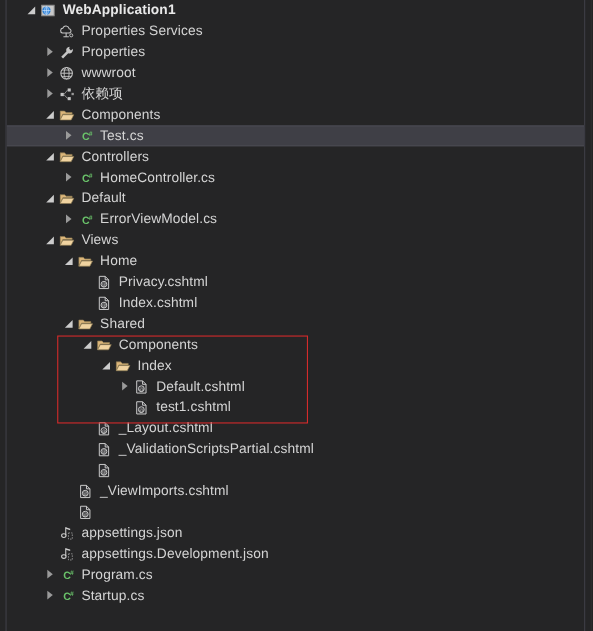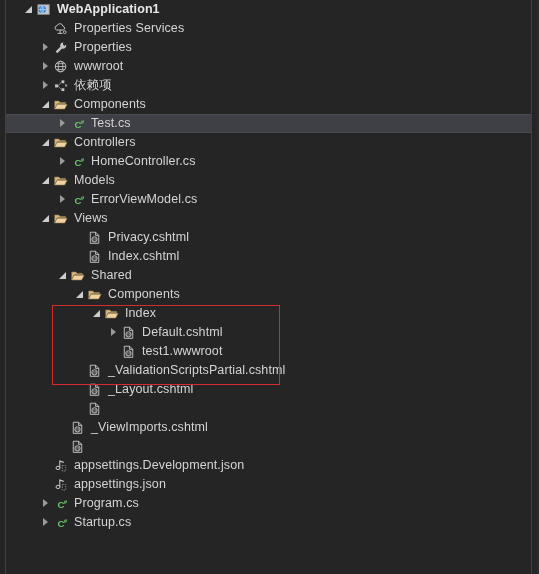--- a/index.html
+++ b/index.html
@@ -247,21 +247,21 @@
       </div>
       <div class="row">
         <span class="indent" style="width: 33px;"></span>
         <span class="twisty expanded"></span>
         <span class="icon">
           <svg width="14" height="14" viewBox="0 0 16 16">
             <path d="M0.8 12.6V3.4h4.6l1.5 1.6h6.3v1.6H3.6L0.8 12.6z" fill="#dcb67a" stroke="#8c7a52" stroke-width="0.7"></path>
             <path d="M0.8 12.6l2.8-5.4h11.4l-2.8 5.4z" fill="#f0d3a0" stroke="#8c7a52" stroke-width="0.7"></path>
           </svg>
         </span>
-        <span class="label">Models</span>
+        <span class="label">Default</span>
       </div>
       <div class="row">
         <span class="indent" style="width: 50px;"></span>
         <span class="twisty collapsed"></span>
         <span class="icon">
           <svg width="14" height="14" viewBox="0 0 16 16">
             <path d="M7.6 1.2 1.9 4.4v6.4l5.7 3.2 5.7-3.2V4.4z" fill="none"></path>
             <text x="8" y="12" font-family="Liberation Sans, sans-serif" font-size="11" font-weight="bold" fill="#6ac36a" text-anchor="middle">C</text>
             <text x="13" y="8" font-family="Liberation Sans, sans-serif" font-size="7" font-weight="bold" fill="#6ac36a" text-anchor="middle">#</text>
           </svg>
@@ -273,20 +273,31 @@
         <span class="twisty expanded"></span>
         <span class="icon">
           <svg width="14" height="14" viewBox="0 0 16 16">
             <path d="M0.8 12.6V3.4h4.6l1.5 1.6h6.3v1.6H3.6L0.8 12.6z" fill="#dcb67a" stroke="#8c7a52" stroke-width="0.7"></path>
             <path d="M0.8 12.6l2.8-5.4h11.4l-2.8 5.4z" fill="#f0d3a0" stroke="#8c7a52" stroke-width="0.7"></path>
           </svg>
         </span>
         <span class="label">Views</span>
       </div>
       <div class="row">
+        <span class="indent" style="width: 50px;"></span>
+        <span class="twisty expanded"></span>
+        <span class="icon">
+          <svg width="14" height="14" viewBox="0 0 16 16">
+            <path d="M0.8 12.6V3.4h4.6l1.5 1.6h6.3v1.6H3.6L0.8 12.6z" fill="#dcb67a" stroke="#8c7a52" stroke-width="0.7"></path>
+            <path d="M0.8 12.6l2.8-5.4h11.4l-2.8 5.4z" fill="#f0d3a0" stroke="#8c7a52" stroke-width="0.7"></path>
+          </svg>
+        </span>
+        <span class="label">Home</span>
+      </div>
+      <div class="row">
         <span class="indent" style="width: 67px;"></span>
         <span class="twisty "></span>
         <span class="icon">
           <svg width="14" height="14" viewBox="0 0 16 16">
             <path d="M2.6 1.4h6.1l3.6 3.6v9.1H2.6z" fill="#2d2d30" stroke="#cfcfcf" stroke-width="1"></path>
             <path d="M8.7 1.4v3.6h3.6" fill="none" stroke="#cfcfcf" stroke-width="1"></path>
             <circle cx="7.4" cy="9.6" r="3" fill="none" stroke="#cfcfcf" stroke-width="1"></circle>
             <text x="7.4" y="11.7" font-family="Liberation Sans, sans-serif" font-size="5" fill="#cfcfcf" text-anchor="middle">@</text>
           </svg>
         </span>
@@ -355,47 +366,47 @@
         <span class="indent" style="width: 101px;"></span>
         <span class="twisty "></span>
         <span class="icon">
           <svg width="14" height="14" viewBox="0 0 16 16">
             <path d="M2.6 1.4h6.1l3.6 3.6v9.1H2.6z" fill="#2d2d30" stroke="#cfcfcf" stroke-width="1"></path>
             <path d="M8.7 1.4v3.6h3.6" fill="none" stroke="#cfcfcf" stroke-width="1"></path>
             <circle cx="7.4" cy="9.6" r="3" fill="none" stroke="#cfcfcf" stroke-width="1"></circle>
             <text x="7.4" y="11.7" font-family="Liberation Sans, sans-serif" font-size="5" fill="#cfcfcf" text-anchor="middle">@</text>
           </svg>
         </span>
-        <span class="label">test1.wwwroot</span>
+        <span class="label">test1.cshtml</span>
+      </div>
+      <div class="row">
+        <span class="indent" style="width: 67px;"></span>
+        <span class="twisty "></span>
+        <span class="icon">
+          <svg width="14" height="14" viewBox="0 0 16 16">
+            <path d="M2.6 1.4h6.1l3.6 3.6v9.1H2.6z" fill="#2d2d30" stroke="#cfcfcf" stroke-width="1"></path>
+            <path d="M8.7 1.4v3.6h3.6" fill="none" stroke="#cfcfcf" stroke-width="1"></path>
+            <circle cx="7.4" cy="9.6" r="3" fill="none" stroke="#cfcfcf" stroke-width="1"></circle>
+            <text x="7.4" y="11.7" font-family="Liberation Sans, sans-serif" font-size="5" fill="#cfcfcf" text-anchor="middle">@</text>
+          </svg>
+        </span>
+        <span class="label">_Layout.cshtml</span>
       </div>
       <div class="row">
         <span class="indent" style="width: 67px;"></span>
         <span class="twisty "></span>
         <span class="icon">
           <svg width="14" height="14" viewBox="0 0 16 16">
             <path d="M2.6 1.4h6.1l3.6 3.6v9.1H2.6z" fill="#2d2d30" stroke="#cfcfcf" stroke-width="1"></path>
             <path d="M8.7 1.4v3.6h3.6" fill="none" stroke="#cfcfcf" stroke-width="1"></path>
             <circle cx="7.4" cy="9.6" r="3" fill="none" stroke="#cfcfcf" stroke-width="1"></circle>
             <text x="7.4" y="11.7" font-family="Liberation Sans, sans-serif" font-size="5" fill="#cfcfcf" text-anchor="middle">@</text>
           </svg>
         </span>
         <span class="label">_ValidationScriptsPartial.cshtml</span>
-      </div>
-      <div class="row">
-        <span class="indent" style="width: 67px;"></span>
-        <span class="twisty "></span>
-        <span class="icon">
-          <svg width="14" height="14" viewBox="0 0 16 16">
-            <path d="M2.6 1.4h6.1l3.6 3.6v9.1H2.6z" fill="#2d2d30" stroke="#cfcfcf" stroke-width="1"></path>
-            <path d="M8.7 1.4v3.6h3.6" fill="none" stroke="#cfcfcf" stroke-width="1"></path>
-            <circle cx="7.4" cy="9.6" r="3" fill="none" stroke="#cfcfcf" stroke-width="1"></circle>
-            <text x="7.4" y="11.7" font-family="Liberation Sans, sans-serif" font-size="5" fill="#cfcfcf" text-anchor="middle">@</text>
-          </svg>
-        </span>
-        <span class="label">_Layout.cshtml</span>
       </div>
       <div class="row">
         <span class="indent" style="width: 67px;"></span>
         <span class="twisty "></span>
         <span class="icon">
           <svg width="14" height="14" viewBox="0 0 16 16">
             <path d="M2.6 1.4h6.1l3.6 3.6v9.1H2.6z" fill="#2d2d30" stroke="#cfcfcf" stroke-width="1"></path>
             <path d="M8.7 1.4v3.6h3.6" fill="none" stroke="#cfcfcf" stroke-width="1"></path>
             <circle cx="7.4" cy="9.6" r="3" fill="none" stroke="#cfcfcf" stroke-width="1"></circle>
             <text x="7.4" y="11.7" font-family="Liberation Sans, sans-serif" font-size="5" fill="#cfcfcf" text-anchor="middle">@</text>
@@ -431,34 +442,34 @@
         <span class="indent" style="width: 33px;"></span>
         <span class="twisty "></span>
         <span class="icon">
           <svg width="14" height="14" viewBox="0 0 16 16">
             <path d="M6.6 1.6v8.2" stroke="#cfcfcf" stroke-width="1.1" fill="none"></path>
             <path d="M6.6 1.6 11.2 3v1.5L6.6 3.1z" fill="#cfcfcf"></path>
             <ellipse cx="4.6" cy="10.2" rx="2.3" ry="1.9" fill="none" stroke="#cfcfcf" stroke-width="1.1"></ellipse>
             <path d="M9.4 7.4h4v6.4h-4z" fill="none" stroke="#9a9a9a" stroke-width="0.9" stroke-dasharray="1.6 1.2"></path>
           </svg>
         </span>
-        <span class="label">appsettings.Development.json</span>
+        <span class="label">appsettings.json</span>
       </div>
       <div class="row">
         <span class="indent" style="width: 33px;"></span>
         <span class="twisty "></span>
         <span class="icon">
           <svg width="14" height="14" viewBox="0 0 16 16">
             <path d="M6.6 1.6v8.2" stroke="#cfcfcf" stroke-width="1.1" fill="none"></path>
             <path d="M6.6 1.6 11.2 3v1.5L6.6 3.1z" fill="#cfcfcf"></path>
             <ellipse cx="4.6" cy="10.2" rx="2.3" ry="1.9" fill="none" stroke="#cfcfcf" stroke-width="1.1"></ellipse>
             <path d="M9.4 7.4h4v6.4h-4z" fill="none" stroke="#9a9a9a" stroke-width="0.9" stroke-dasharray="1.6 1.2"></path>
           </svg>
         </span>
-        <span class="label">appsettings.json</span>
+        <span class="label">appsettings.Development.json</span>
       </div>
       <div class="row">
         <span class="indent" style="width: 33px;"></span>
         <span class="twisty collapsed"></span>
         <span class="icon">
           <svg width="14" height="14" viewBox="0 0 16 16">
             <path d="M7.6 1.2 1.9 4.4v6.4l5.7 3.2 5.7-3.2V4.4z" fill="none"></path>
             <text x="8" y="12" font-family="Liberation Sans, sans-serif" font-size="11" font-weight="bold" fill="#6ac36a" text-anchor="middle">C</text>
             <text x="13" y="8" font-family="Liberation Sans, sans-serif" font-size="7" font-weight="bold" fill="#6ac36a" text-anchor="middle">#</text>
           </svg>

